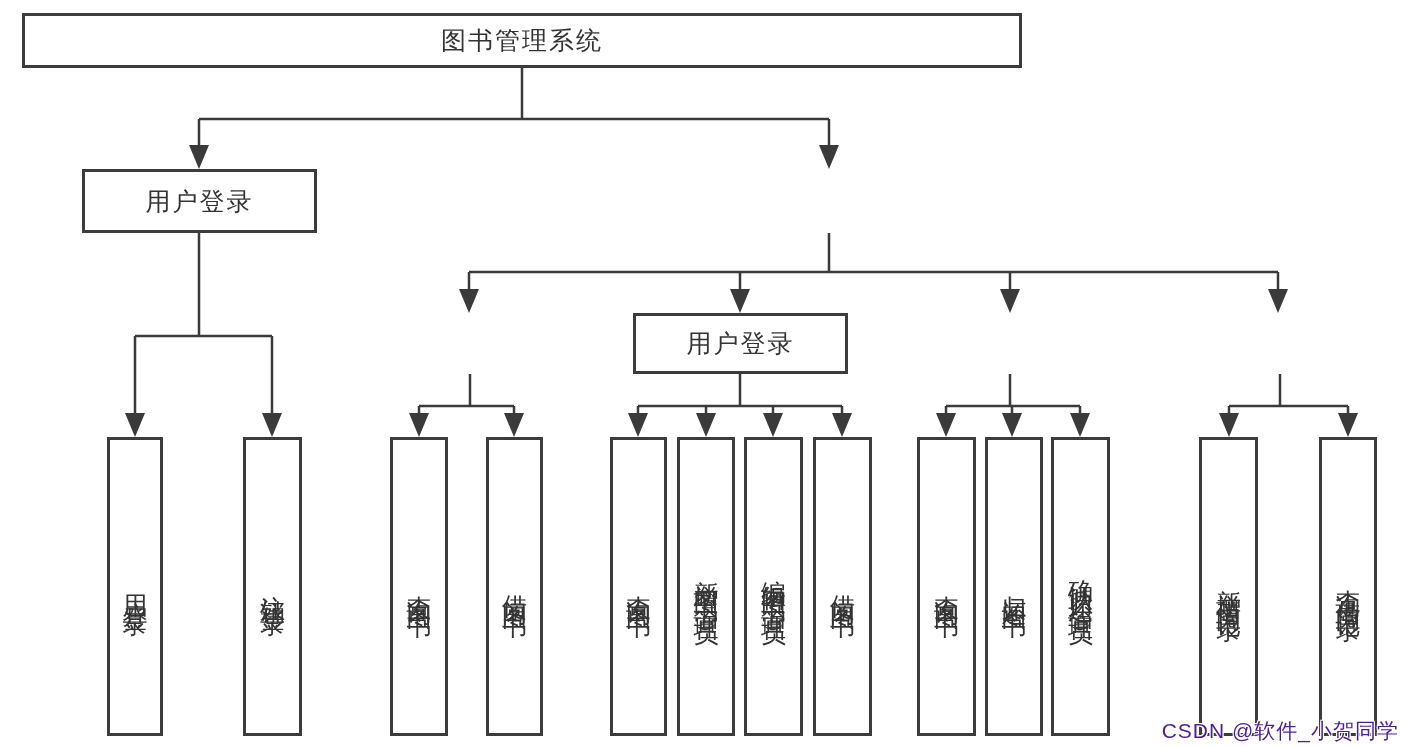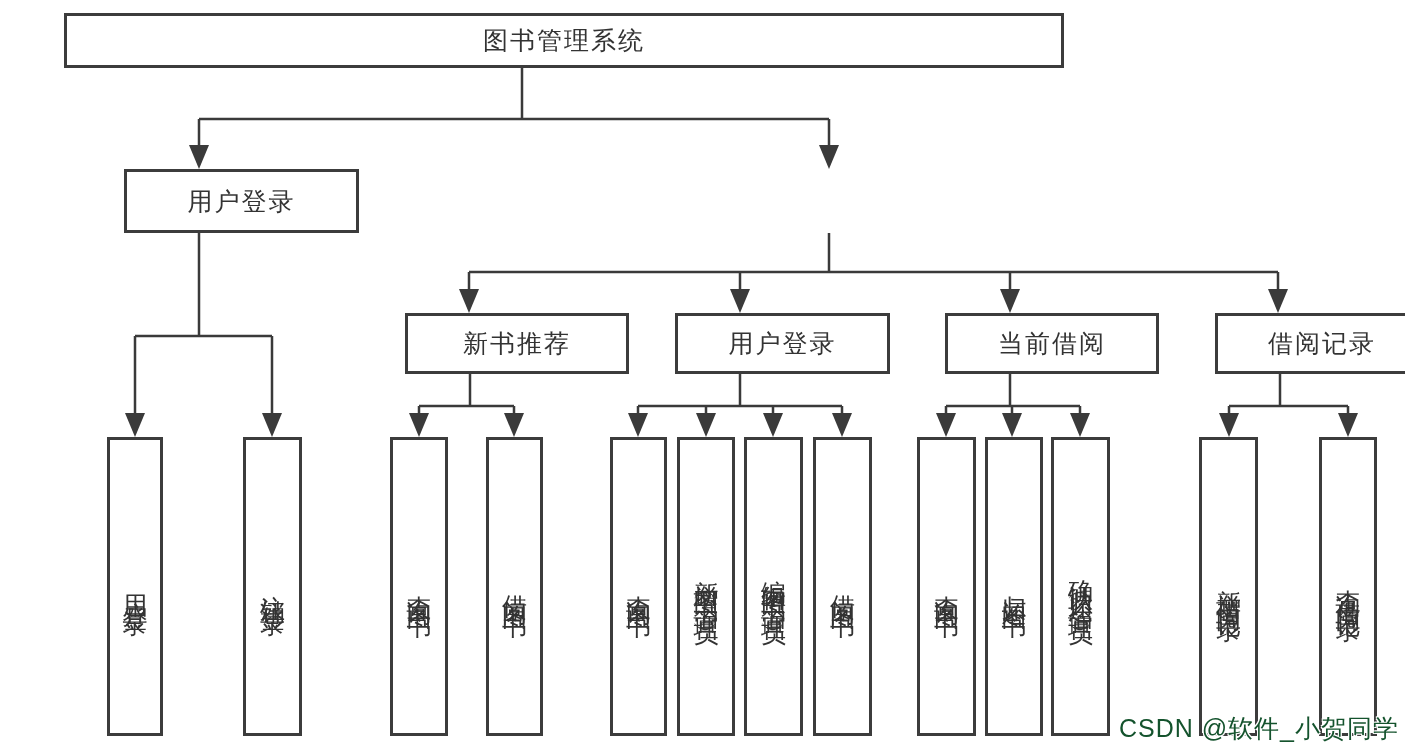--- a/index.html
+++ b/index.html
@@ -19,35 +19,35 @@
   .node {
     position: absolute;
     box-sizing: border-box;
     border: 3px solid #3c3c3c;
     background: #ffffff;
     display: flex;
     align-items: center;
     justify-content: center;
     color: #333333;
   }
-  .hnode { font-size: 25px; letter-spacing: 2px; margin-left: 42px; }
+  .hnode { font-size: 25px; letter-spacing: 2px; }
   .vnode span {
     writing-mode: vertical-rl;
     text-orientation: upright;
     font-size: 25px;
     letter-spacing: 6px;
     line-height: 1;
     white-space: nowrap;
   }
   .watermark {
     position: absolute;
     right: 6px;
     bottom: 2px;
-    font-size: 25px;
-    color: #14532d;
+    font-size: 21px;
+    color: #4c1d95;
     letter-spacing: 1px;
     text-shadow: 1px 1px 0 #ffffff, -1px -1px 0 #ffffff, 1px -1px 0 #ffffff, -1px 1px 0 #ffffff;
     z-index: 5;
   }
 </style>
 </head>
 <body>
 
 <div class="canvas">
 
@@ -99,31 +99,22 @@
   </svg>
 
   <div class="node hnode" style="left:22px; top:13px; width:1000px; height:55px;">
     <span>图书管理系统</span>
   </div>
 
   <div class="node hnode" style="left:82px; top:169px; width:235px; height:64px;">
     <span>用户登录</span>
   </div>
 
-  <div class="node hnode" style="left:363px; top:313px; width:224px; height:61px;">
-    <span>新书推荐</span>
-  </div>
   <div class="node hnode" style="left:633px; top:313px; width:215px; height:61px;">
     <span>用户登录</span>
-  </div>
-  <div class="node hnode" style="left:903px; top:313px; width:214px; height:61px;">
-    <span>当前借阅</span>
-  </div>
-  <div class="node hnode" style="left:1173px; top:313px; width:214px; height:61px;">
-    <span>借阅记录</span>
   </div>
 
   <div class="node vnode" style="left:107px; top:437px; width:56px; height:299px;">
     <span>用户登录</span>
   </div>
   <div class="node vnode" style="left:243px; top:437px; width:59px; height:299px;">
     <span>注销登录</span>
   </div>
 
   <div class="node vnode" style="left:390px; top:437px; width:58px; height:299px;">

